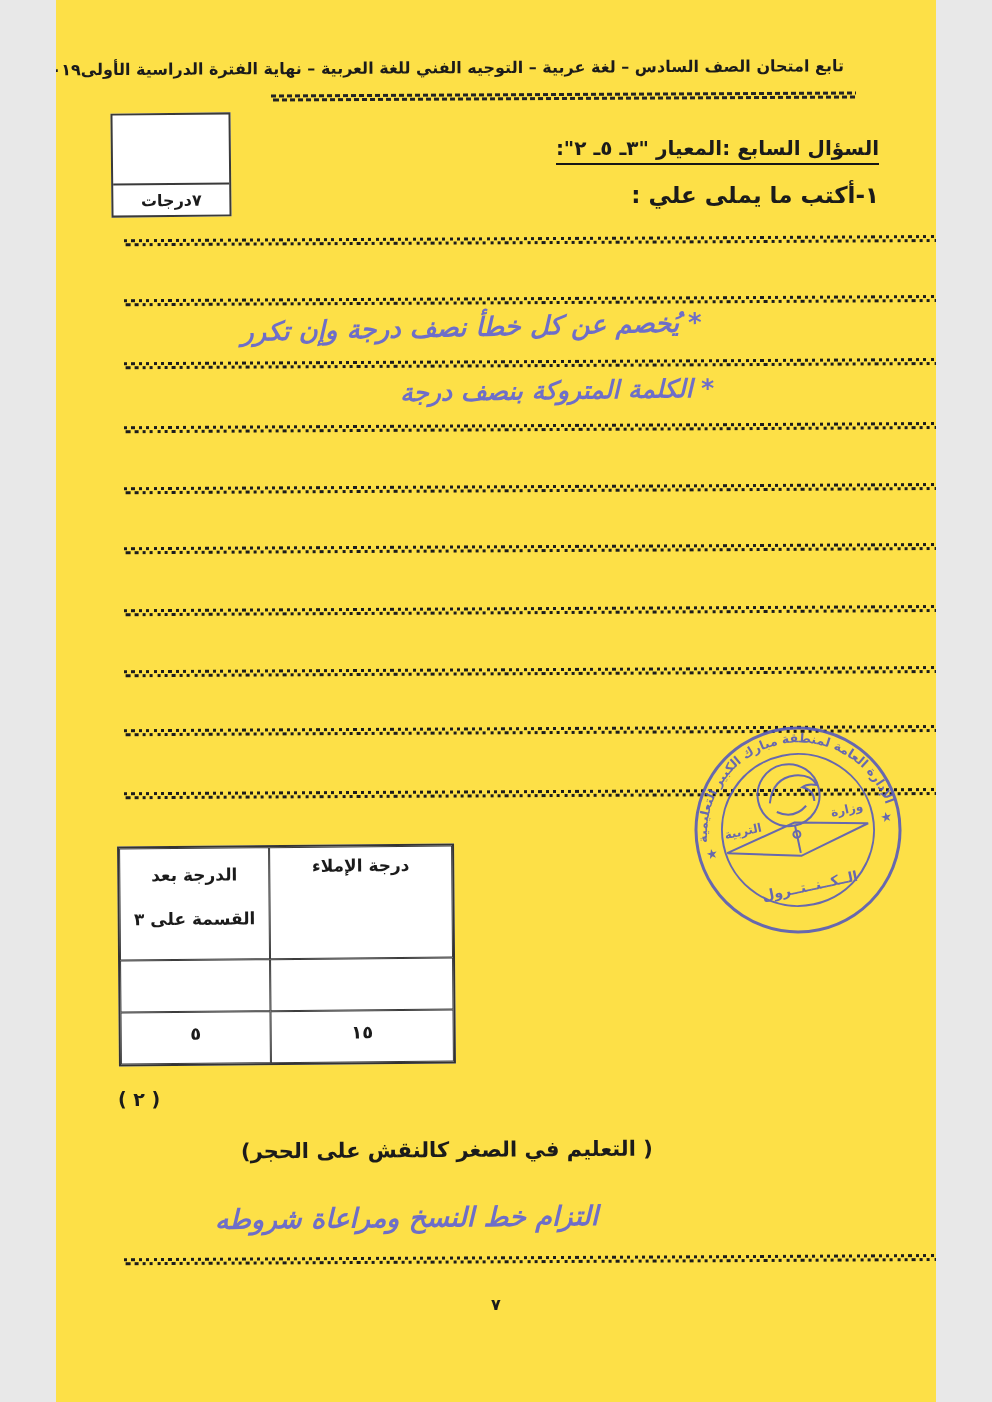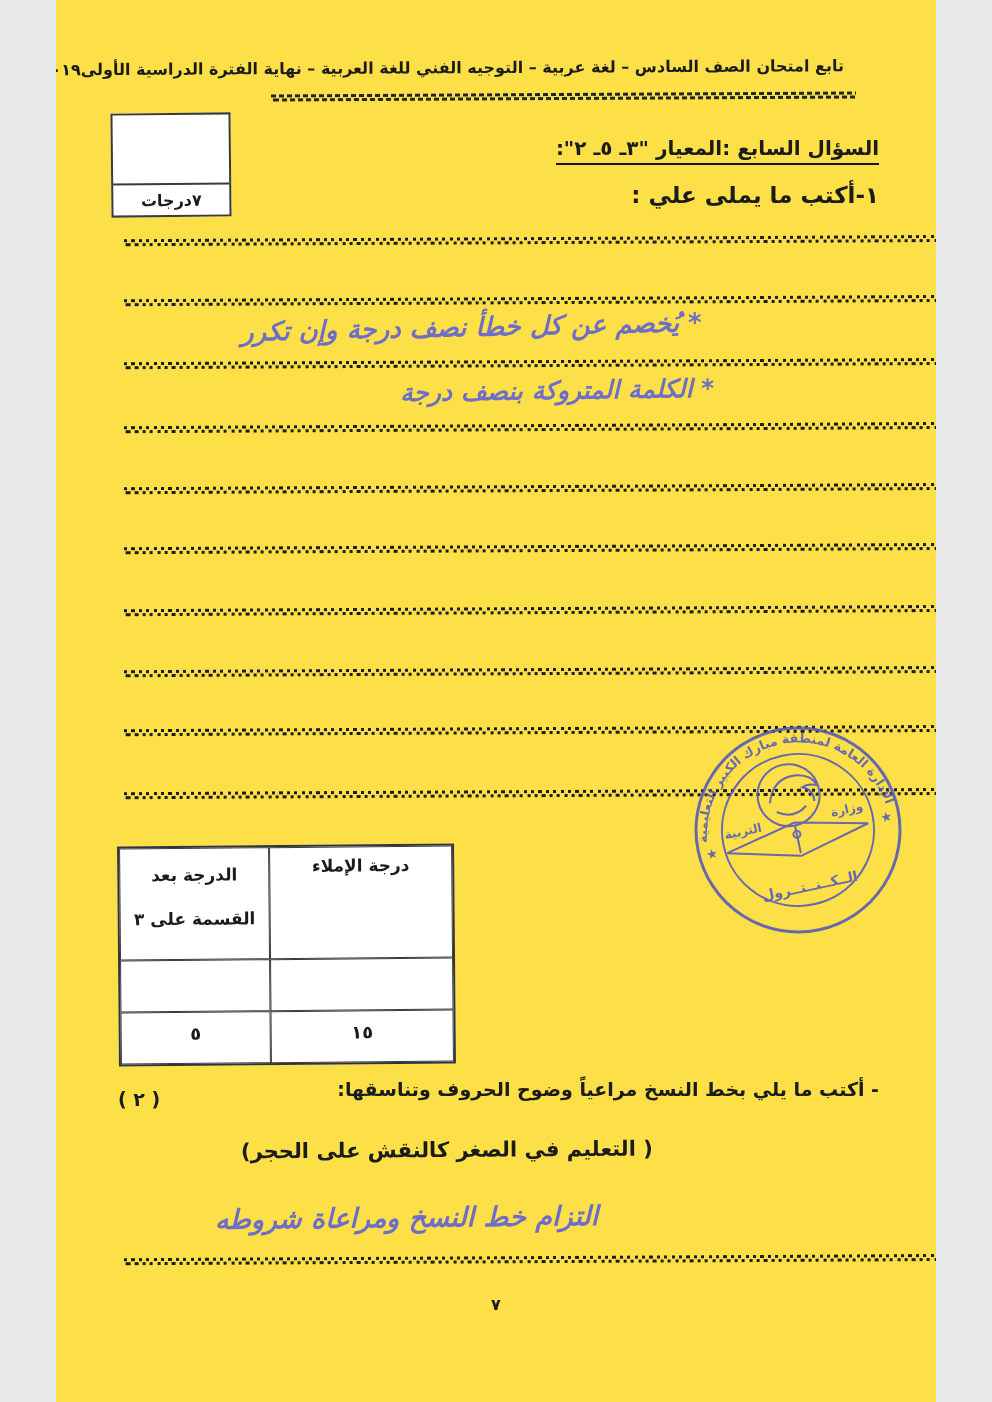--- a/index.html
+++ b/index.html
@@ -160,21 +160,20 @@
     <div class="cell head">درجة الإملاء</div>
     <div class="cell head multiline">الدرجة بعد
 القسمة على ٣</div>
     <div class="cell"></div>
     <div class="cell"></div>
     <div class="cell val">١٥</div>
     <div class="cell val">٥</div>
   </div>
 
   <div class="naskh-marks">( ٢ )</div>
-  <div class="naskh-instruction">- أكتب ما يلي بخط النسخ مراعياً وضوح الحروف وتناسقها:</div>
   <div class="naskh-copy">( التعليم في الصغر كالنقش على الحجر)</div>
 
   <div class="hw hw3">التزام خط النسخ ومراعاة شروطه</div>
 
   <div class="dotline" style="top:1256px"></div>
 
   <div class="page-number">٧</div>
 
 </div>
 

